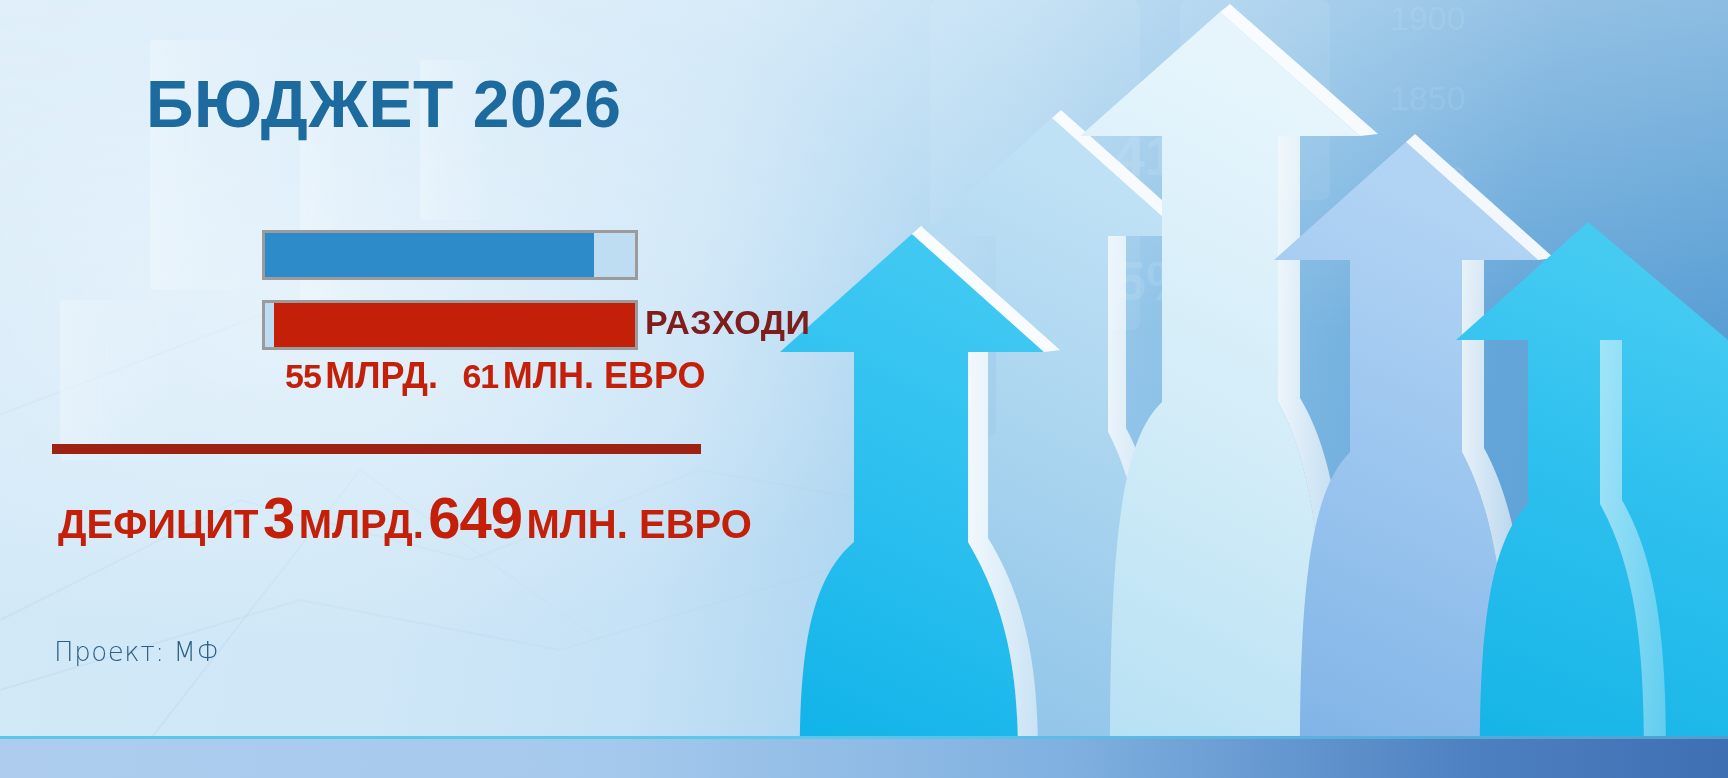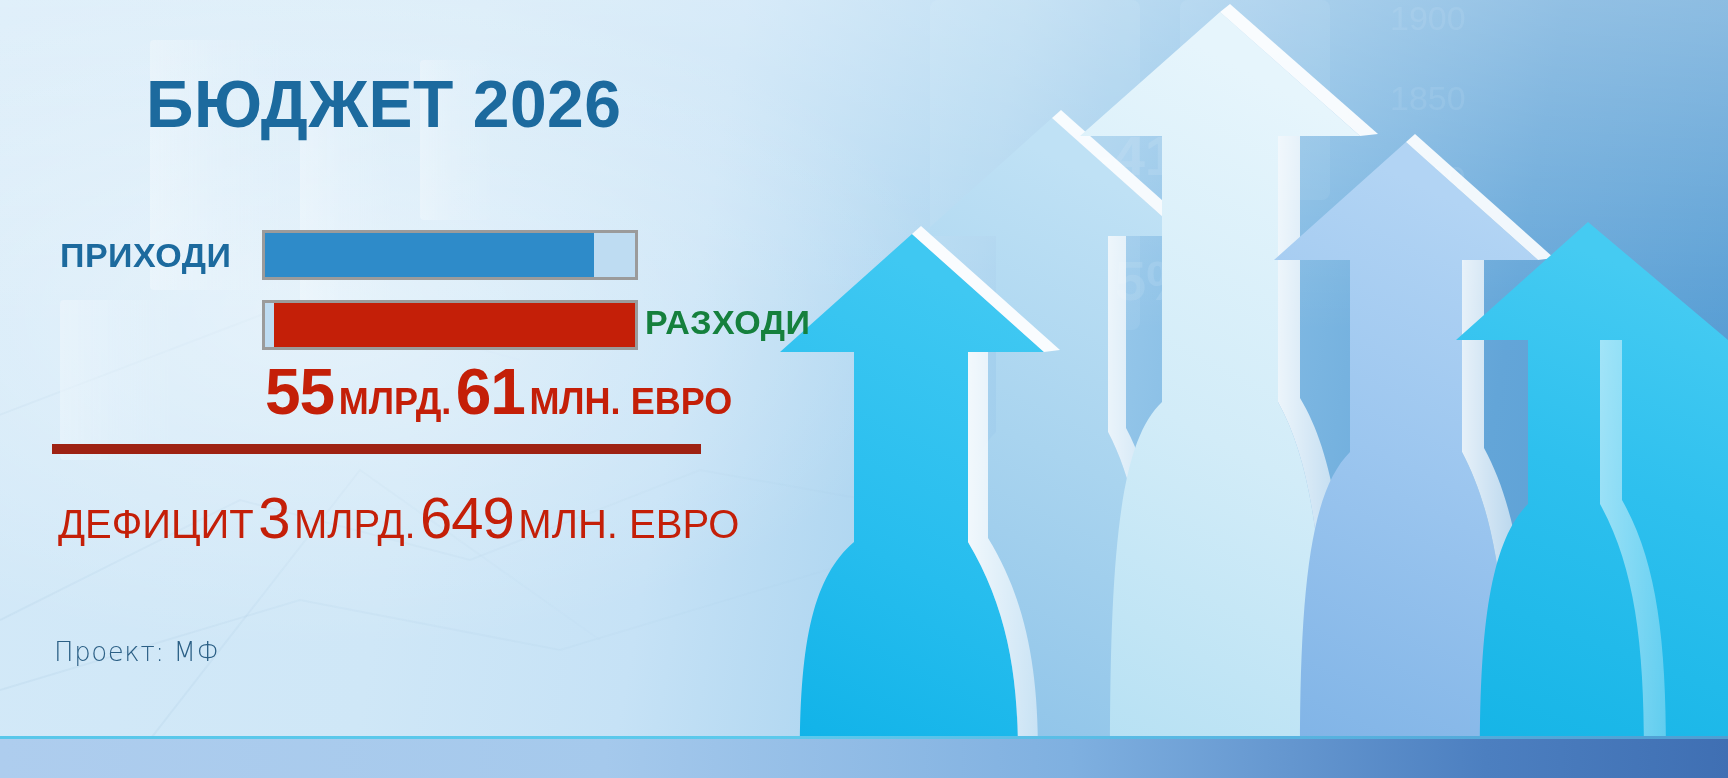--- a/index.html
+++ b/index.html
@@ -80,38 +80,38 @@
     position:absolute; left:0; top:0; bottom:0; width:329px;
     background:#2e8bc9;
   }
   .bar-fill-exp{
     position:absolute; left:9px; top:0; bottom:0; right:0;
     background:#c41f08;
   }
 
   .exp-label{
     position:absolute; left:645px; top:303px;
-    font-size:34px; font-weight:bold; color:#15803d; letter-spacing:.5px;
+    font-size:34px; font-weight:bold; color:#7f1d1d; letter-spacing:.5px;
   }
 
   .exp-value{
     position:absolute; left:265px; top:355px;
     color:#c41f08; white-space:nowrap; font-weight:bold;
   }
-  .exp-value .big{ font-size:64px; letter-spacing:-1px; }
+  .exp-value .big{ font-size:34px; letter-spacing:-1px;margin-left:20px; }
   .exp-value .sm { font-size:36px; }
 
   .divider{
     position:absolute; left:52px; top:444px; width:649px; height:10px;
     background:#9e2213;
   }
 
   .deficit{
     position:absolute; left:58px; top:484px;
-    color:#c41f08; white-space:nowrap; font-weight:normal;
+    color:#c41f08; white-space:nowrap; font-weight:bold;
   }
   .deficit .big{ font-size:58px; letter-spacing:-1px; }
   .deficit .sm { font-size:40px; }
 
   .gdp{
     position:absolute; left:58px; top:548px;
     color:#c41f08; white-space:nowrap; font-weight:bold;
   }
   .gdp .big{ font-size:54px; }
   .gdp .pct{ font-size:34px; }
@@ -242,21 +242,20 @@
       <path d="M264 352 L132 234 L141 226 L280 350 Z" fill="#ffffff" opacity="0.92"></path>
     </g>
   </svg>
 
   <div class="bottom-rule"></div>
   <div class="bottom-band"></div>
 
   <div class="title">БЮДЖЕТ 2026</div>
 
 
-  <div class="rev-label">ПРИХОДИ</div>
 
   <div class="bar-outer bar-rev">
     <div class="bar-fill-rev"></div>
   </div>
 
   <div class="bar-outer bar-exp">
     <div class="bar-fill-exp"></div>
   </div>
 
   <div class="exp-label">РАЗХОДИ</div>

